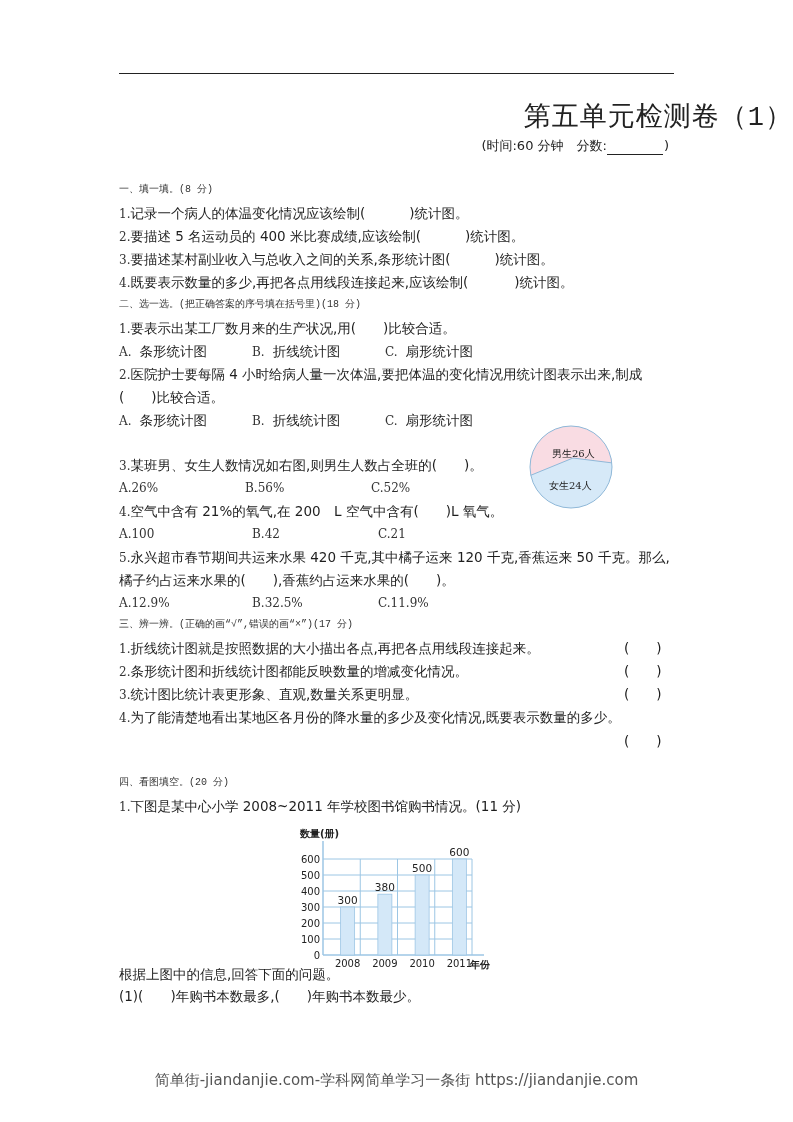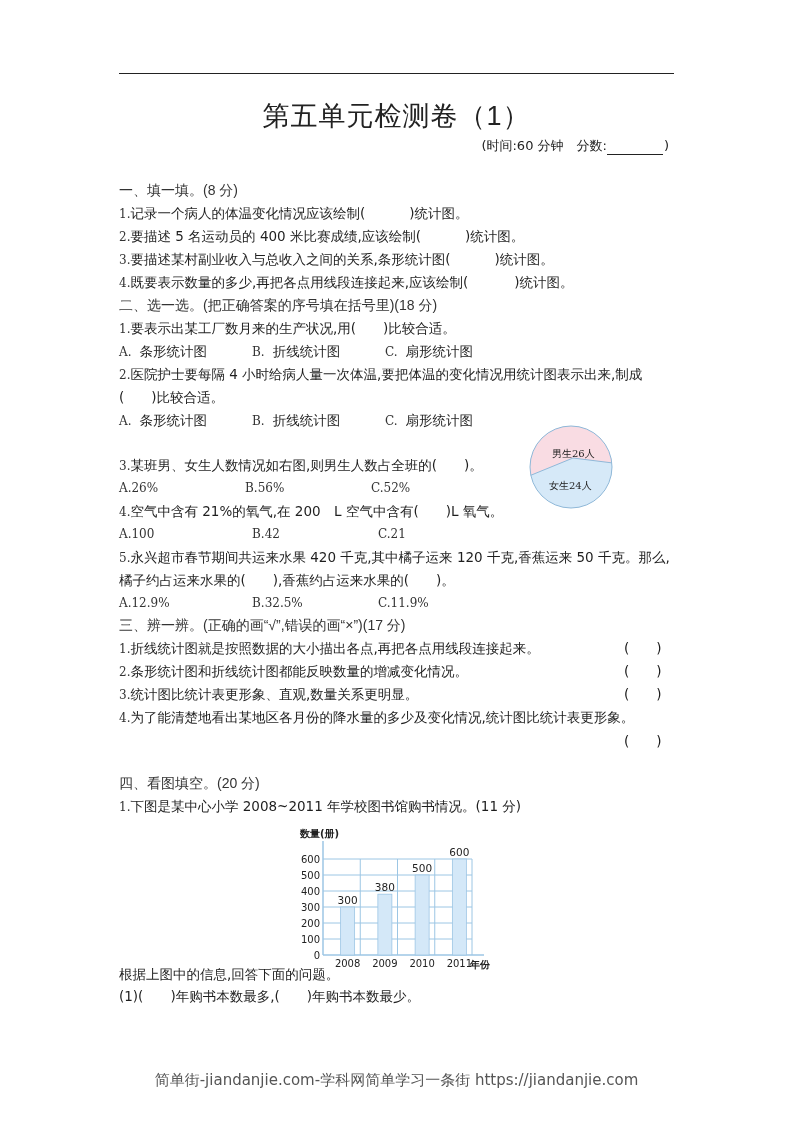--- a/index.html
+++ b/index.html
@@ -1,24 +1,24 @@
 <!DOCTYPE html>
 <html><head>
 <meta charset="utf-8">
 <style>
   html, body { margin: 0; padding: 0; background: #ffffff; }
   body { width: 793px; height: 1122px; position: relative; overflow: hidden;
          font-family: "DejaVu Sans", "Liberation Sans", sans-serif; color: #1a1a1a; }
   .topline { position: absolute; left: 119px; top: 73px; width: 555px; height: 1px; background: #222; }
-  .title { position: absolute; left: 0; width: 793px; top: 98px; text-align: center;
-           font-family: Liberation Sans, sans-serif; font-size: 27px; color: #222; letter-spacing: 1px; }
+  .title { position: absolute; left: 0; width: 793px; top: 98px; text-align: right;
+           font-family: Liberation Mono, monospace; font-size: 27px; color: #222; letter-spacing: 1px; }
   .meta { position: absolute; top: 137px; right: 124px; font-size: 13px; color: #222; }
   .meta .blank { display: inline-block; width: 56px; border-bottom: 1px solid #222; height: 12px; vertical-align: bottom; margin-right: 1px; }
   .line { position: absolute; left: 119px; font-size: 13.5px; white-space: nowrap; color: #1e1e1e; }
-  .sec { font-family: Liberation Sans, sans-serif; font-size: 14px; color: #333; }
+  .sec { font-family: Liberation Mono, monospace; font-size: 10px; color: #333; }
   .num { font-family: "DejaVu Serif", "Liberation Serif", serif; font-size: 12px; color: #333; }
   .opt { position: absolute; font-family: "DejaVu Serif", "Liberation Serif", serif; font-size: 12px; color: #333; white-space: nowrap; }
   .opt .t { font-family: "DejaVu Sans", sans-serif; font-size: 13.5px; color: #1e1e1e; margin-left: 8px; }
   .paren { position: absolute; left: 624px; font-size: 13.5px; white-space: nowrap; }
   .gap { display: inline-block; }
   .footer { position: absolute; top: 1071px; left: 0; width: 793px; text-align: center; font-size: 15px; color: #555; }
   
   .pie { position: absolute; left: 529px; top: 425px; width: 84px; height: 84px; }
   
   .chart { position: absolute; left: 290px; top: 810px; width: 220px; height: 155px; margin-top: 13px; }
@@ -106,21 +106,21 @@
   <div class="opt" style="top:596px; left:252px"><span>B.</span><span>32.5%</span></div>
   <div class="opt" style="top:596px; left:378px"><span>C.</span><span>11.9%</span></div>
 
   <div class="line sec" style="top:617px">三、辨一辨。(正确的画“√”,错误的画“×”)(17 分)</div>
   <div class="line" style="top:640px"><span class="num">1.</span><span>折线统计图就是按照数据的大小描出各点,再把各点用线段连接起来。</span></div>
   <div class="paren" style="top:640px">(　　)</div>
   <div class="line" style="top:663px"><span class="num">2.</span><span>条形统计图和折线统计图都能反映数量的增减变化情况。</span></div>
   <div class="paren" style="top:663px">(　　)</div>
   <div class="line" style="top:686px"><span class="num">3.</span><span>统计图比统计表更形象、直观,数量关系更明显。</span></div>
   <div class="paren" style="top:686px">(　　)</div>
-  <div class="line" style="top:709px"><span class="num">4.</span><span>为了能清楚地看出某地区各月份的降水量的多少及变化情况,统计图比统计表更形象。</span></div>
+  <div class="line" style="top:709px"><span class="num">4.</span><span>为了能清楚地看出某地区各月份的降水量的多少及变化情况,既要表示数量的多少。</span></div>
   <div class="paren" style="top:733px">(　　)</div>
 
   <div class="line sec" style="top:775px">四、看图填空。(20 分)</div>
   <div class="line" style="top:798px"><span class="num">1.</span><span>下图是某中心小学 2008~2011 年学校图书馆购书情况。(11 分)</span></div>
 
   <div class="chart">
     <svg id="barsvg" width="220" height="155" viewBox="0 0 220 155">
         <text x="10" y="14" font-size="10" fill="#222" font-weight="bold">数量(册)</text>
         <text x="30" y="136" font-size="10" fill="#222" text-anchor="end">0</text>
         <line x1="33" y1="116" x2="182" y2="116" stroke="#9cc6e4" stroke-width="1"></line>

